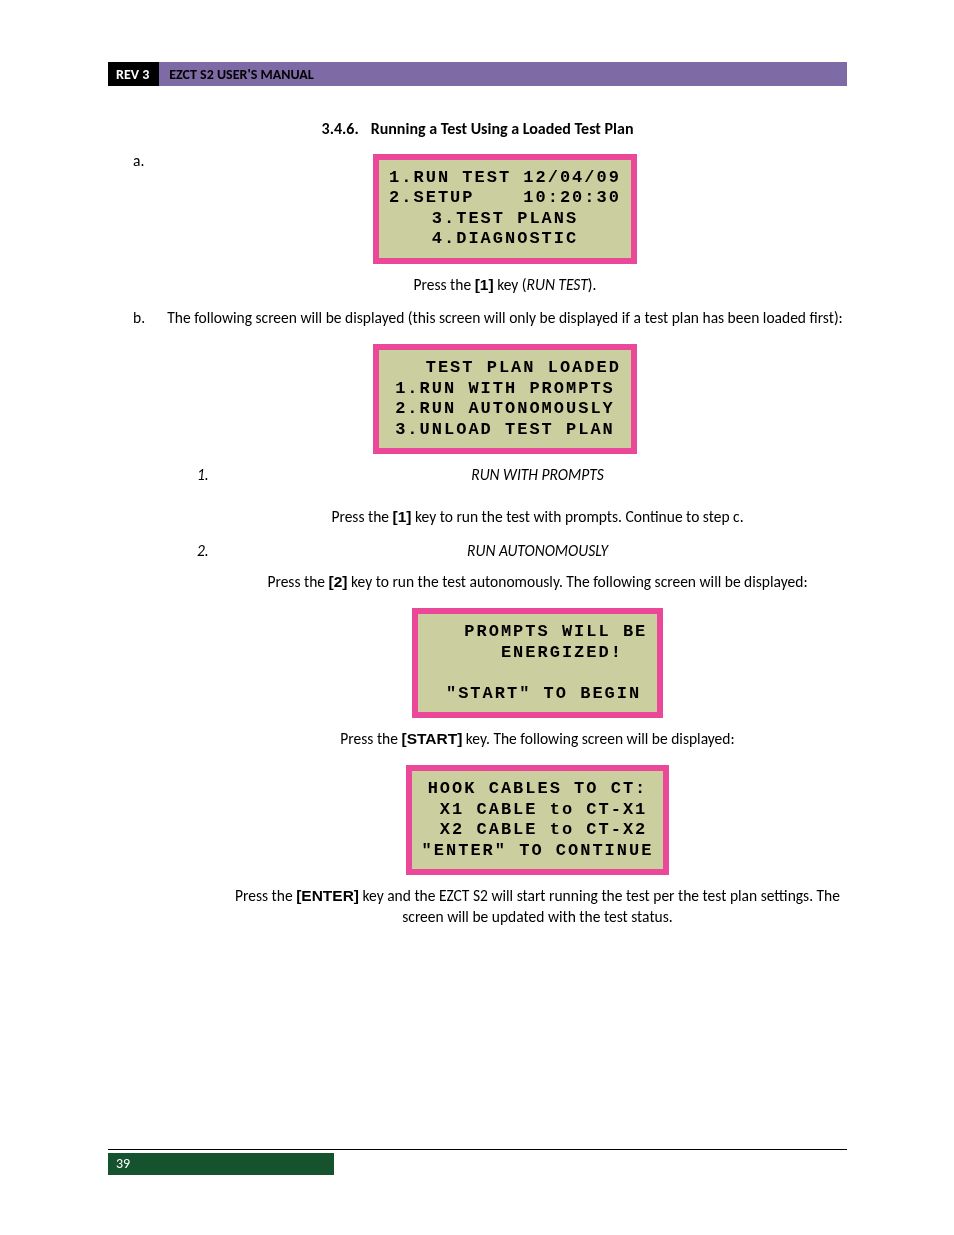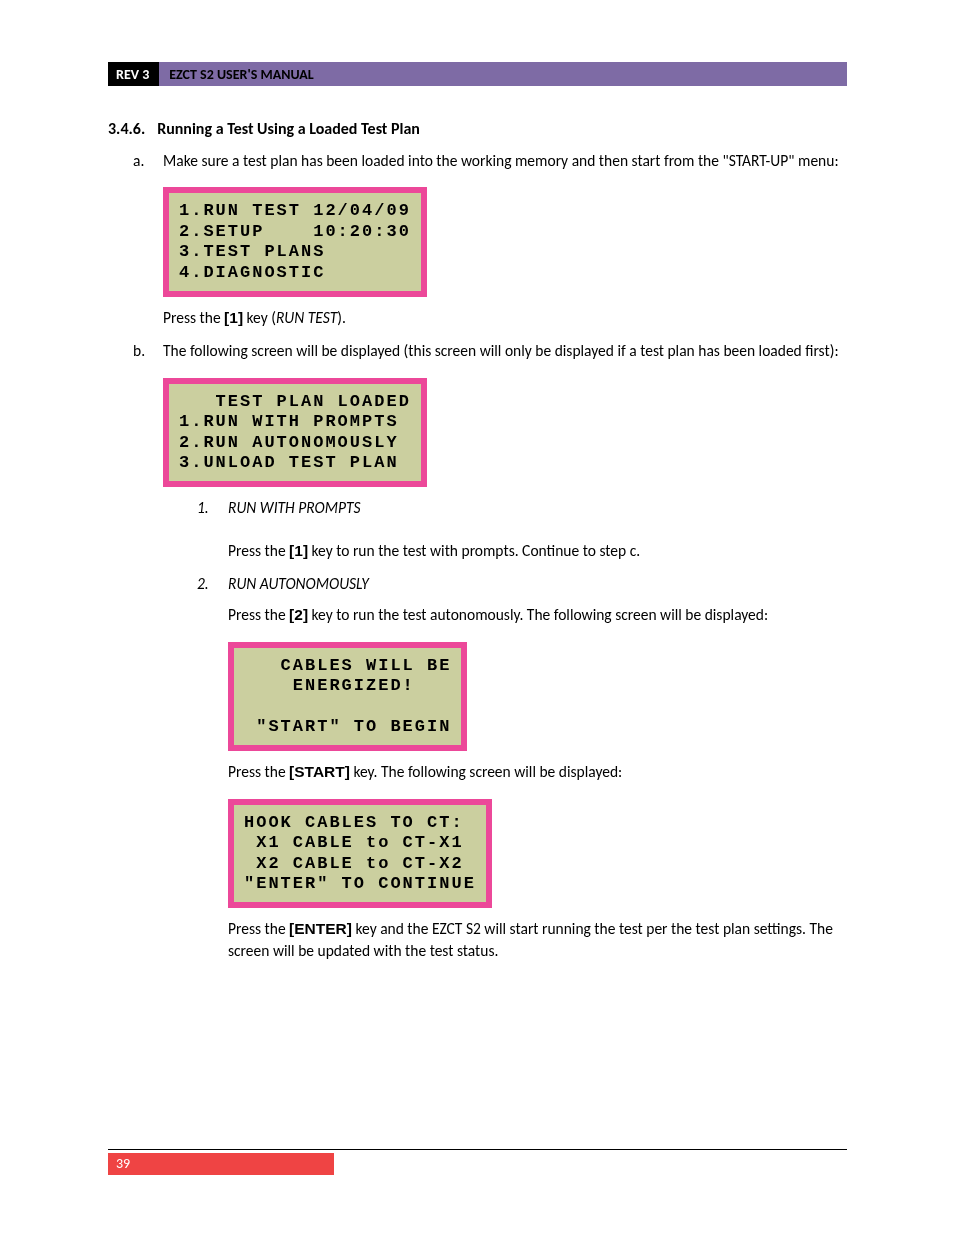--- a/index.html
+++ b/index.html
@@ -38,20 +38,21 @@
     font-size:14px;
     padding-left:10px;
   }
   .content{
     position:absolute;
     left:108px;
     top:118px;
     width:739px;
     font-size:15.5px;
     line-height:1.38;
+    text-align:center;
   }
   .sec-head{
     font-weight:bold;
     font-size:16px;
     margin:0 0 10px 0;
   }
   .sec-num{display:inline-block;margin-right:12px;}
   p{margin:0 0 12px 0;}
   .list-a{
     position:relative;
@@ -96,21 +97,21 @@
     bottom:85px;
     width:739px;
     border-top:1px solid #000;
   }
   .pgnum{
     position:absolute;
     left:108px;
     bottom:60px;
     width:218px;
     height:22px;
-    background:#ef4444;
+    background:#14532d;
     color:#fff;
     font-size:14px;
     padding-left:8px;
     line-height:22px;
   }
 </style>
 </head>
 <body>
 <div class="page">
 
@@ -121,21 +122,20 @@
 
   <div class="content">
 
     <div class="sec-head">
       <span class="sec-num">3.4.6.</span><span>Running a Test Using a Loaded Test Plan</span>
     </div>
 
 
     <div class="list-a">
       <span class="mk">a.</span>
-      <p>Make sure a test plan has been loaded into the working memory and then start from the "START-UP" menu:</p>
       <div class="lcd">1.RUN TEST 12/04/09
 2.SETUP    10:20:30
 3.TEST PLANS
 4.DIAGNOSTIC</div>
       <p>
         <span>Press the </span><span class="key">[1]</span><span> key (</span><span class="ital">RUN TEST</span><span>).</span>
       </p>
     </div>
 
     <div class="list-a">
@@ -155,21 +155,21 @@
         </p>
       </div>
 
       
       <div class="list-num">
         <span class="mk">2.</span>
         <span class="ti">RUN AUTONOMOUSLY</span>
         <p style="margin-top:10px;">
           <span>Press the </span><span class="key">[2]</span><span> key to run the test autonomously. The following screen will be displayed:</span>
         </p>
-        <div class="lcd">   CABLES WILL BE
+        <div class="lcd">   PROMPTS WILL BE
     ENERGIZED!
 
  "START" TO BEGIN</div>
         <p>
           <span>Press the </span><span class="key">[START]</span><span> key. The following screen will be displayed:</span>
         </p>
         <div class="lcd">HOOK CABLES TO CT:
  X1 CABLE to CT-X1
  X2 CABLE to CT-X2
 "ENTER" TO CONTINUE</div>

